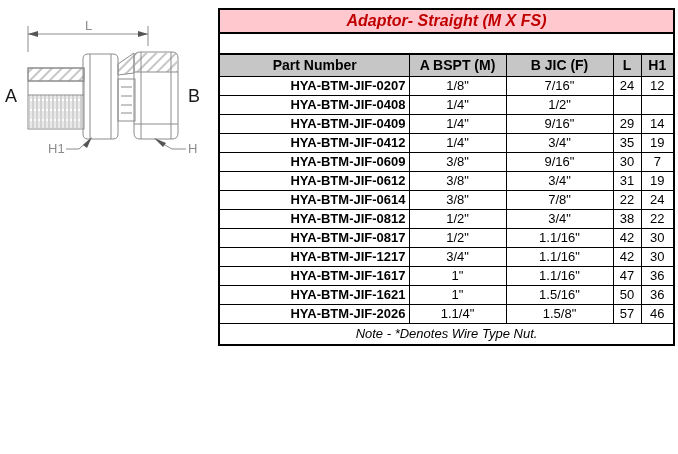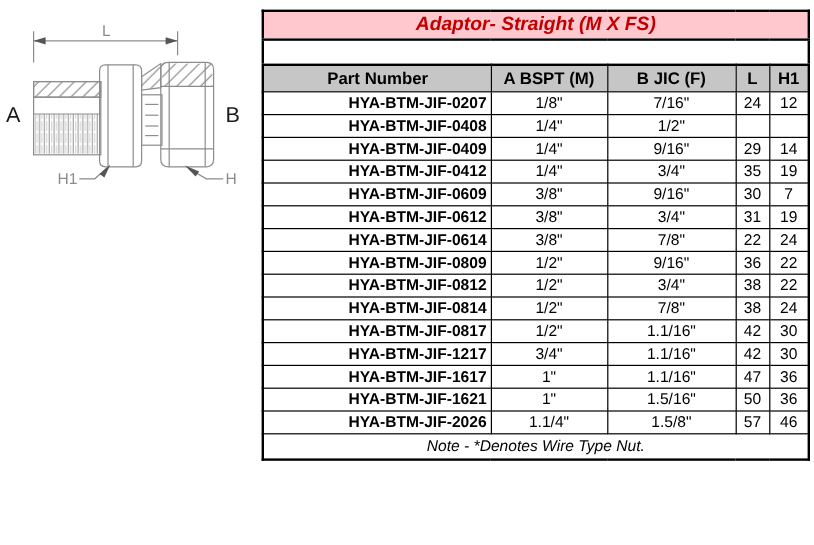--- a/index.html
+++ b/index.html
@@ -210,39 +210,25 @@
           <td>19</td>
         </tr>
         <tr>
           <td class="cell-part">HYA-BTM-JIF-0614</td>
           <td>3/8"</td>
           <td>7/8"</td>
           <td>22</td>
           <td>24</td>
         </tr>
         <tr>
-          <td class="cell-part">HYA-BTM-JIF-0809</td>
-          <td>1/2"</td>
-          <td>9/16"</td>
-          <td>36</td>
-          <td>22</td>
-        </tr>
-        <tr>
           <td class="cell-part">HYA-BTM-JIF-0812</td>
           <td>1/2"</td>
           <td>3/4"</td>
           <td>38</td>
           <td>22</td>
-        </tr>
-        <tr>
-          <td class="cell-part">HYA-BTM-JIF-0814</td>
-          <td>1/2"</td>
-          <td>7/8"</td>
-          <td>38</td>
-          <td>24</td>
         </tr>
         <tr>
           <td class="cell-part">HYA-BTM-JIF-0817</td>
           <td>1/2"</td>
           <td>1.1/16"</td>
           <td>42</td>
           <td>30</td>
         </tr>
         <tr>
           <td class="cell-part">HYA-BTM-JIF-1217</td>

